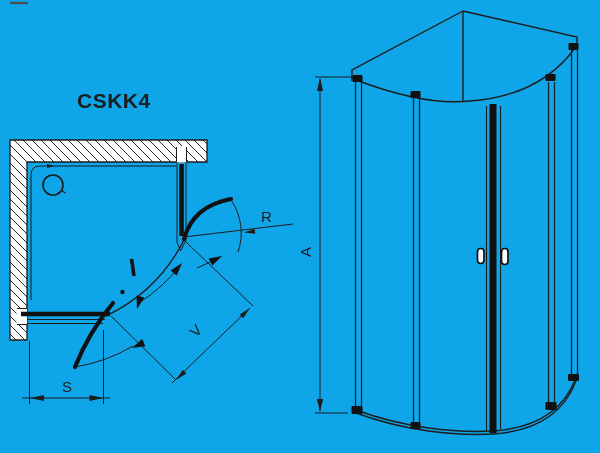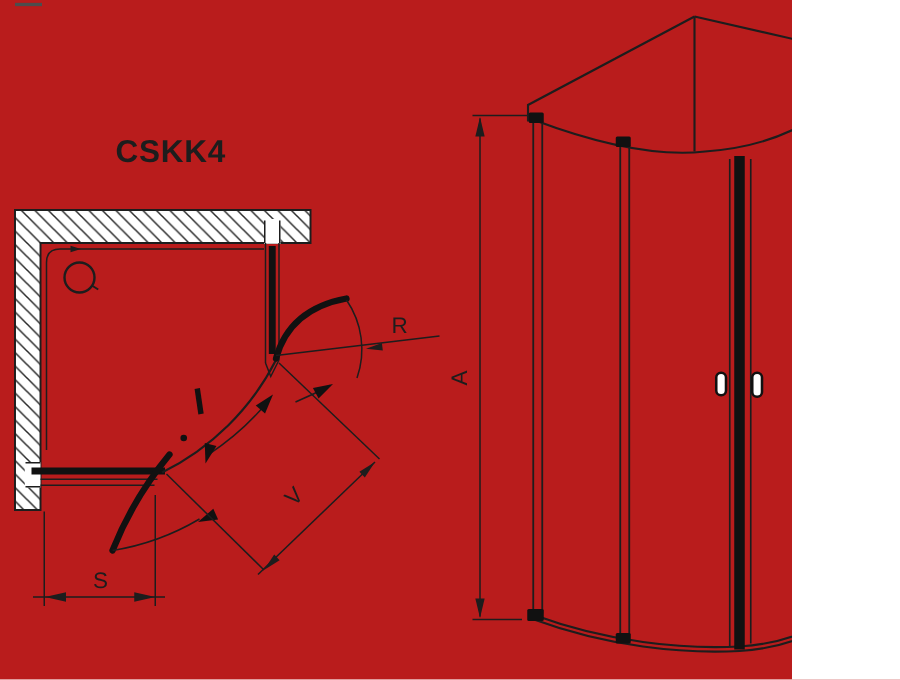--- a/index.html
+++ b/index.html
@@ -1,17 +1,17 @@
 <!DOCTYPE html>
 <html><head>
 <meta charset="utf-8">
 <style>
   html,body{margin:0;padding:0;background:#ffffff;}
   .stage{
-    position:relative;width:528px;height:453px;background:#b91c1c;overflow:hidden;
+    position:relative;width:600px;height:453px;background:#0ea5e9;overflow:hidden;
     font-family:"Liberation Sans",sans-serif;
   }
   svg{display:block}
   text{fill:#1d1d1d}
   .lbl{font-size:15px;}
   .title{font-size:21px;font-weight:600;letter-spacing:0.5px;}
 </style>
 </head>
 <body>
 

